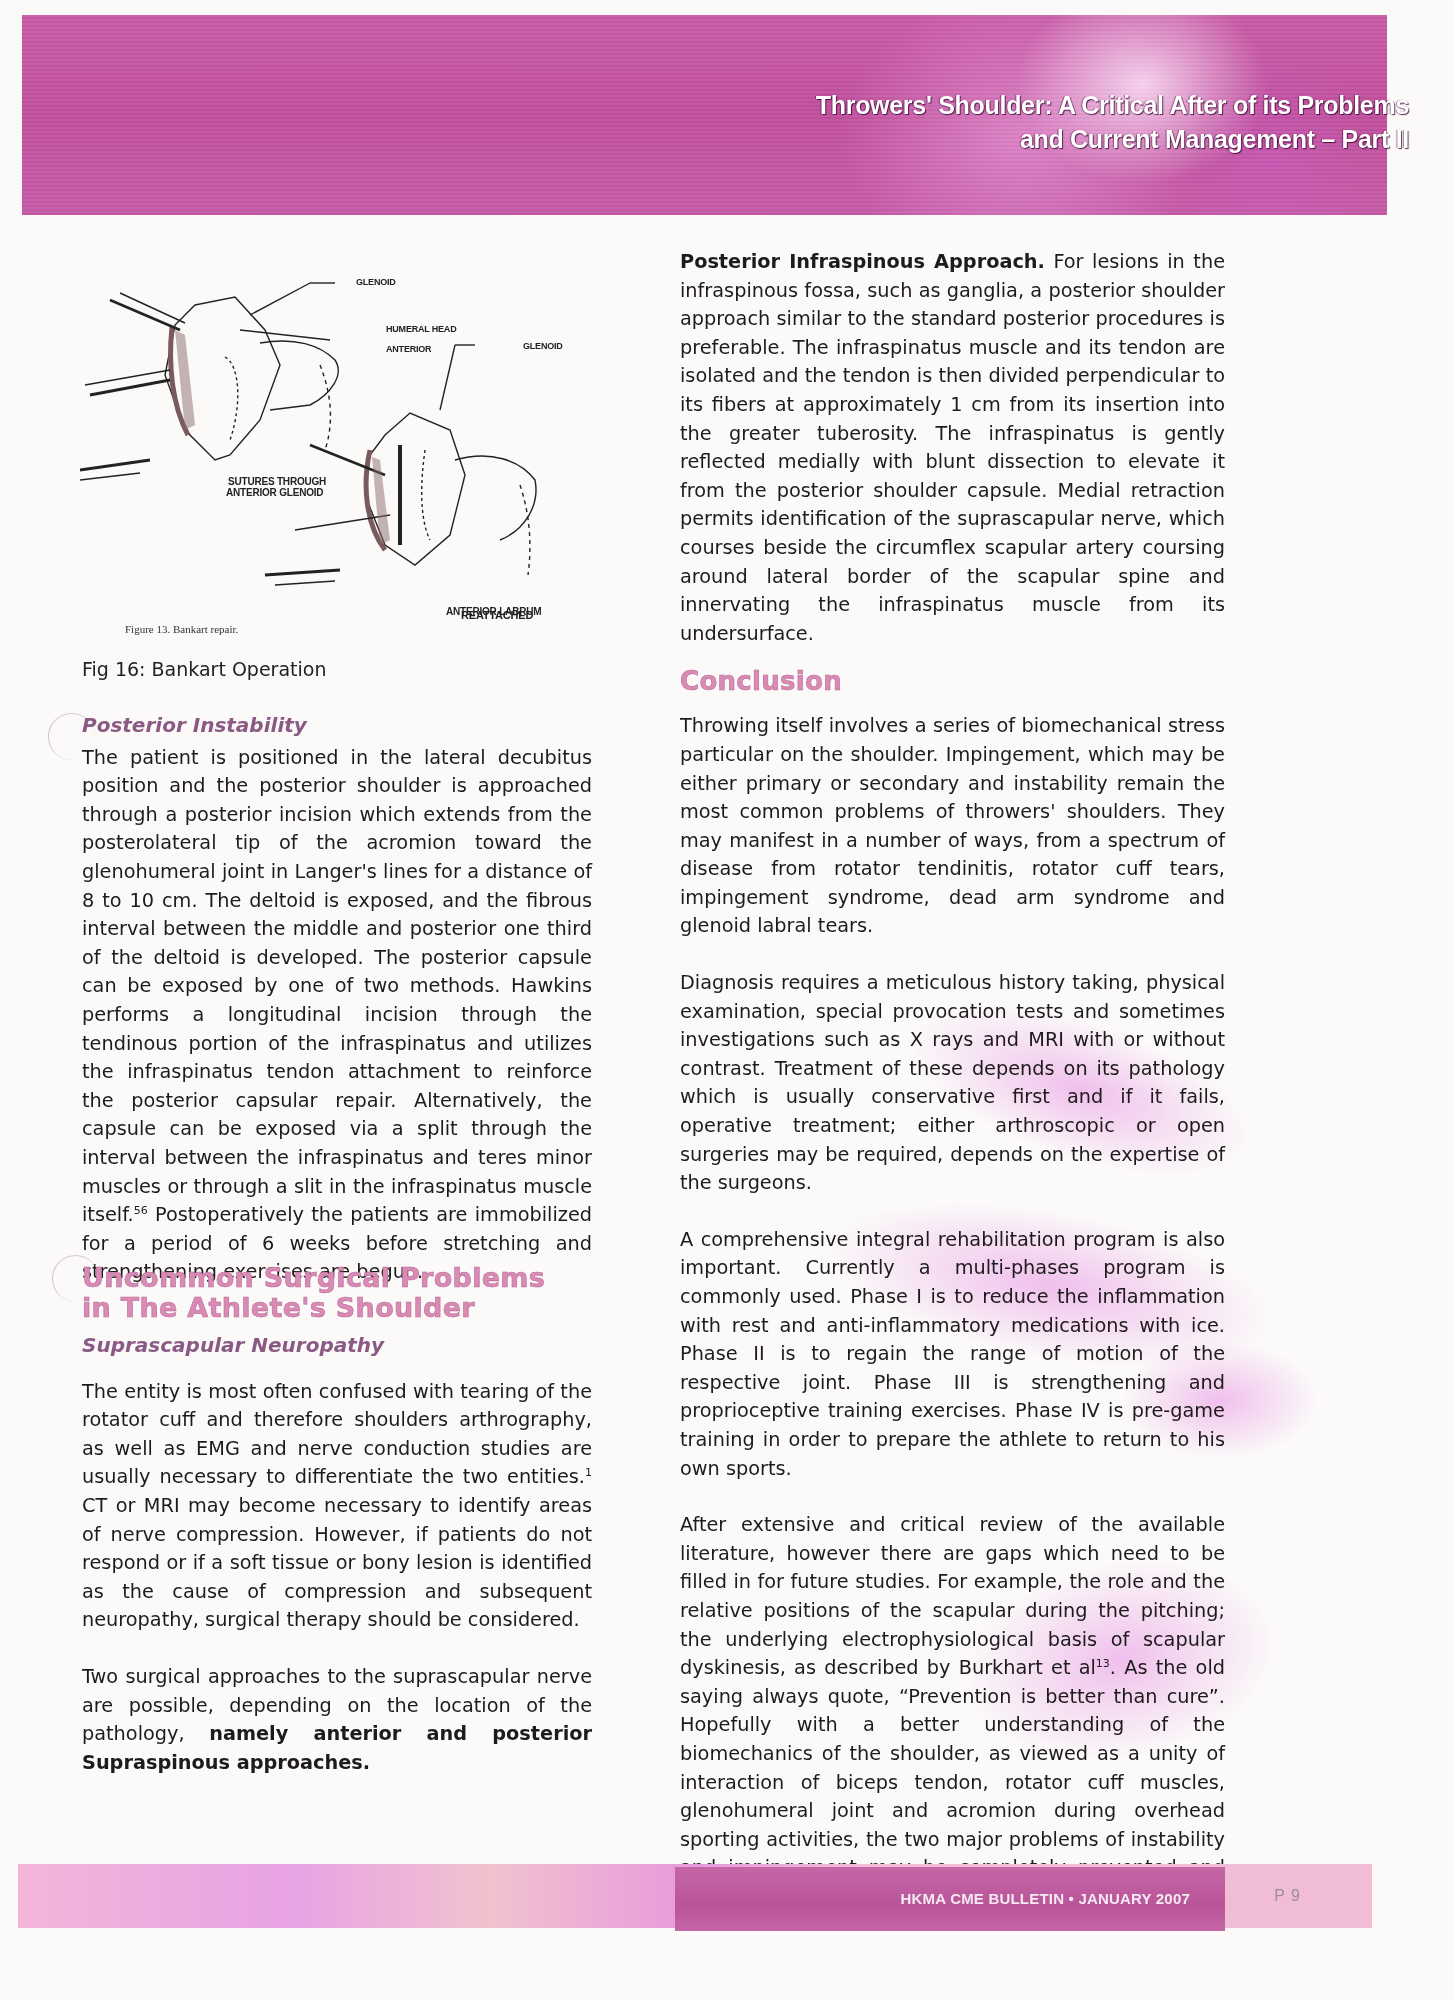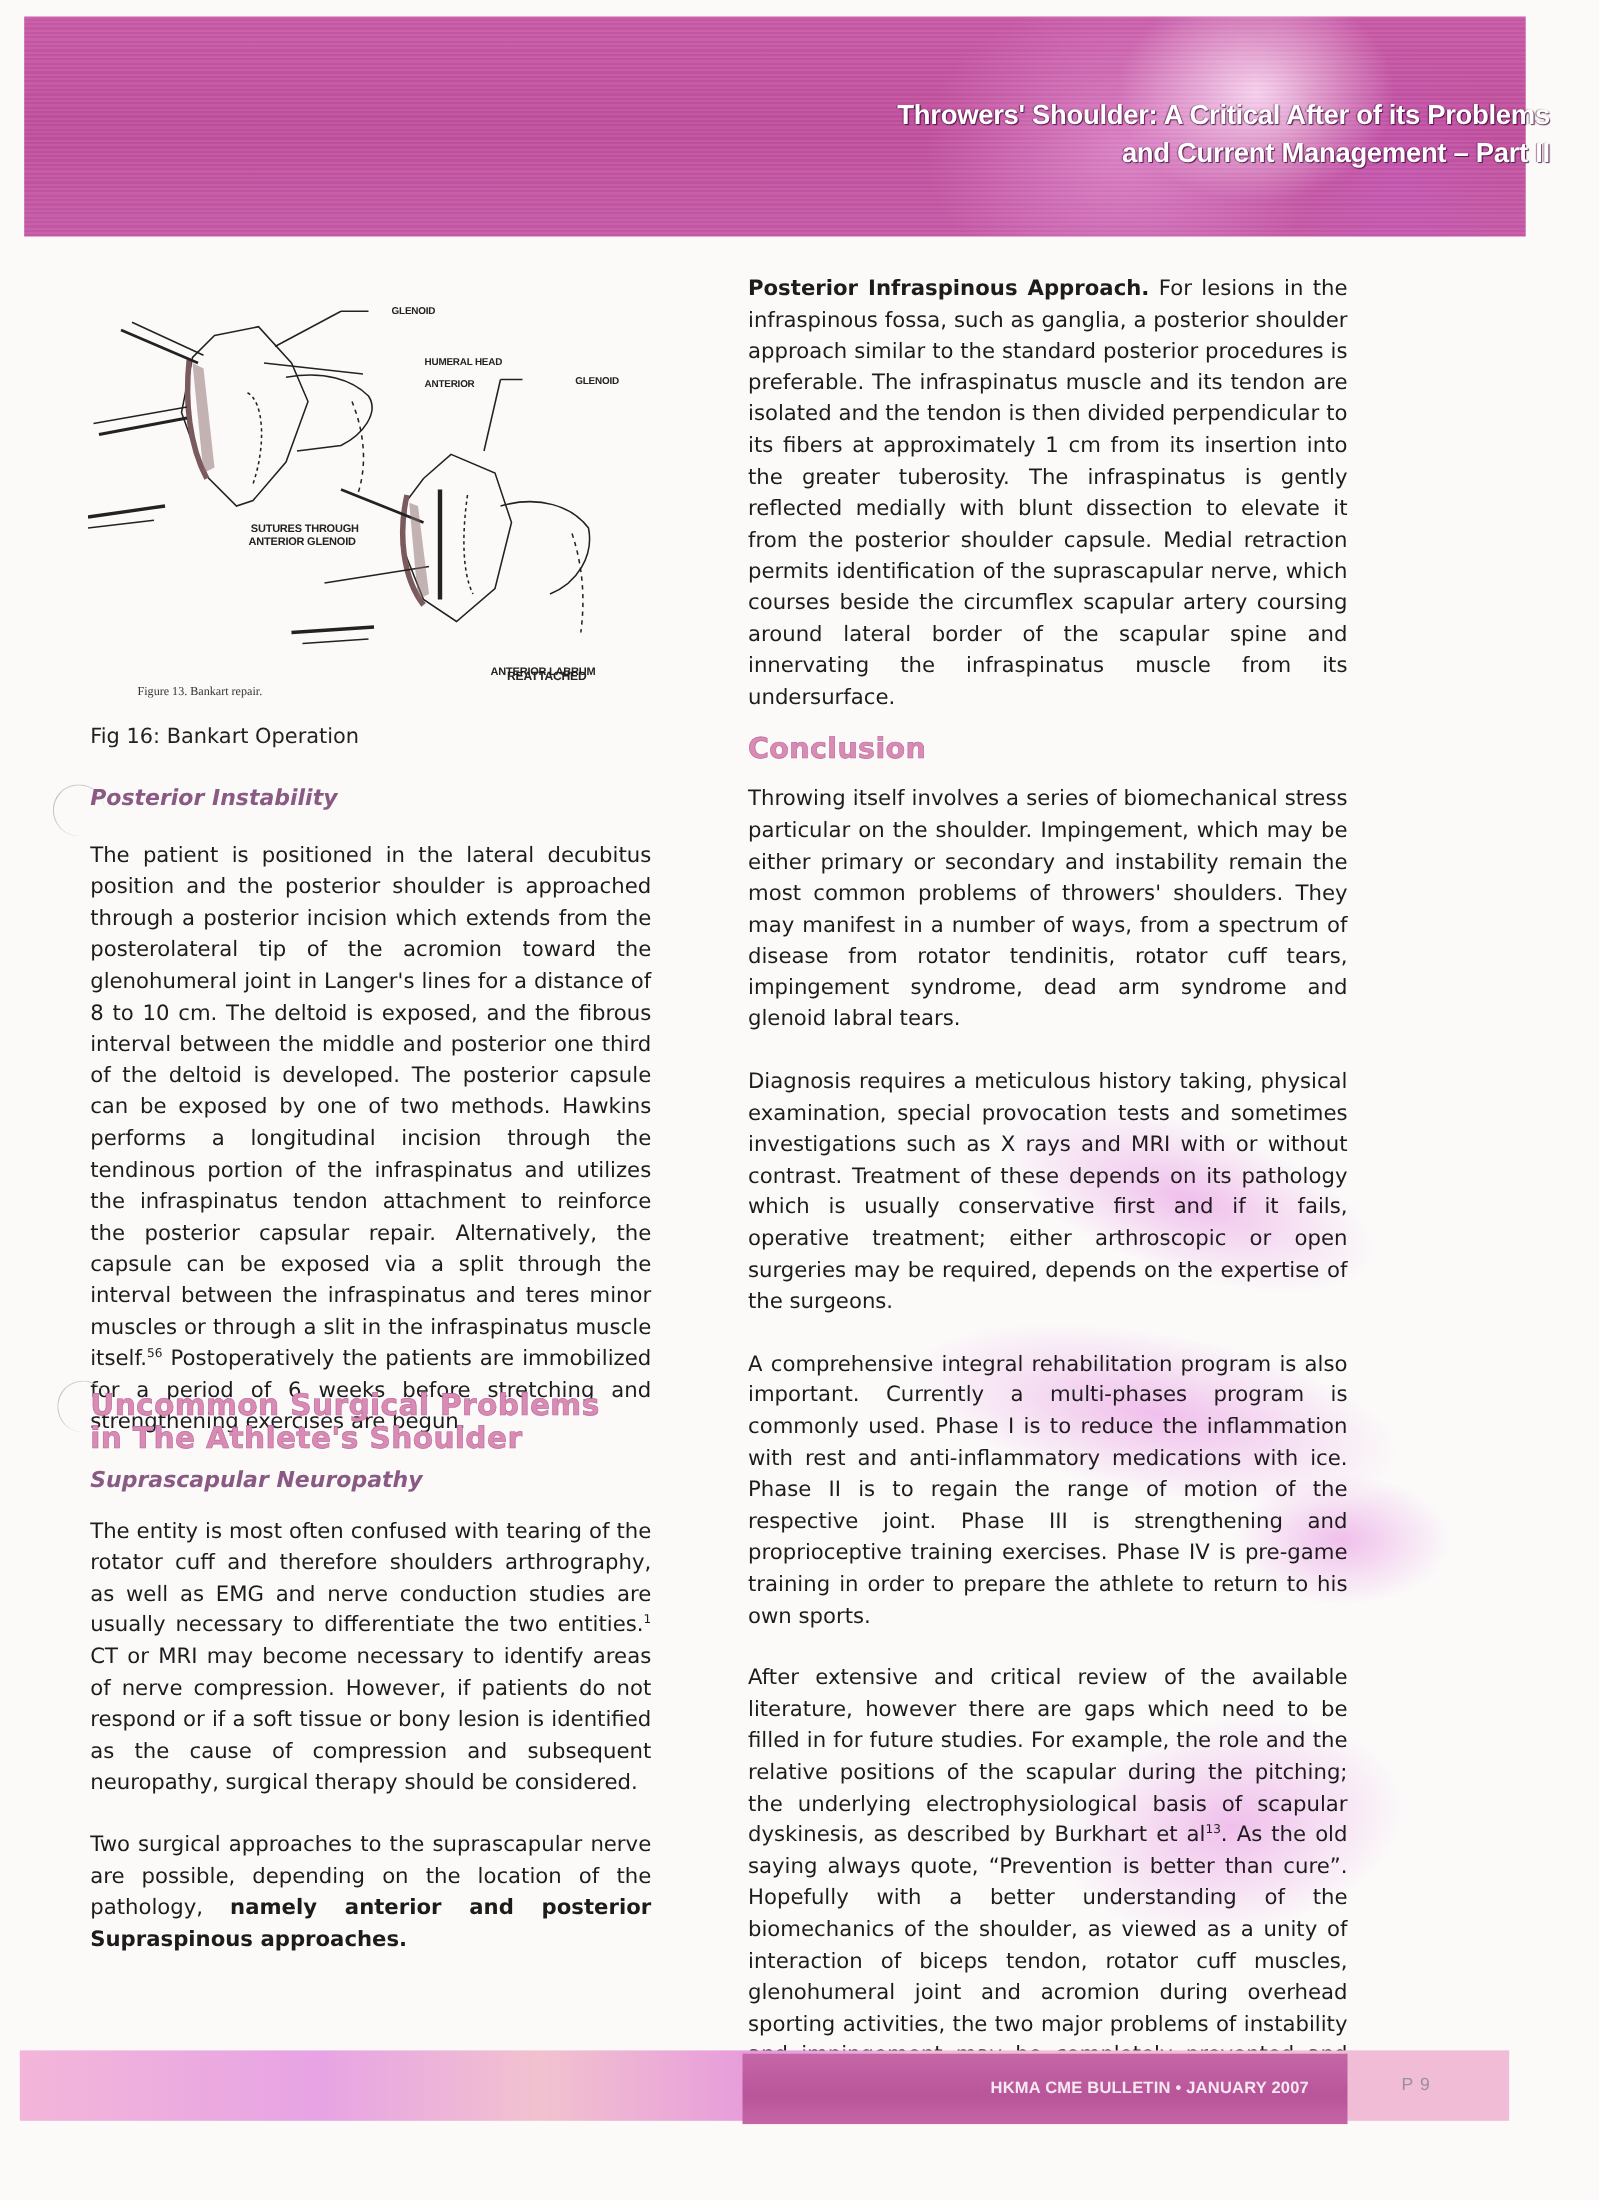--- a/index.html
+++ b/index.html
@@ -135,21 +135,21 @@
   <div class="figure-label" style="left:100px; top:232px; font-size:10px;">SUTURES THROUGH</div>
   <div class="figure-label" style="left:98px; top:243px; font-size:10px;">ANTERIOR GLENOID</div>
   <div class="figure-label" style="left:318px; top:362px; font-size:10px;">ANTERIOR LABRUM</div>
   <div class="figure-label" style="left:333px; top:365px; font-size:11px;">REATTACHED</div>
 </div>
 <div class="figure-caption-orig">Figure 13. Bankart repair.</div>
 <div class="fig-caption">Fig 16:  Bankart Operation</div>
 
 <div class="hole-mark" style="left:48px; top:713px;"></div>
 <div class="col col-left" style="top:711px;">
-  <h3 class="subhead" style="margin-bottom:24px;">Posterior Instability</h3>
+  <h3 class="subhead" style="margin-bottom:4px;">Posterior Instability</h3>
   <p><span>The patient is positioned in the lateral decubitus position and the posterior shoulder is approached through a posterior incision which extends from the posterolateral tip of the acromion toward the glenohumeral joint in Langer's lines for a distance of 8 to 10 cm. The deltoid is exposed, and the fibrous interval between the middle and posterior one third of the deltoid is developed. The posterior capsule can be exposed by one of two methods. Hawkins performs a longitudinal incision through the tendinous portion of the infraspinatus and utilizes the infraspinatus tendon attachment to reinforce the posterior capsular repair. Alternatively, the capsule can be exposed via a split through the interval between the infraspinatus and teres minor muscles or through a slit in the infraspinatus muscle itself.</span><sup>56</sup><span> Postoperatively the patients are immobilized for a period of 6 weeks before stretching and strengthening exercises are begun.</span></p>
 </div>
 
 <div class="hole-mark" style="left:52px; top:1255px;"></div>
 <div class="col col-left" style="top:1263px;">
   <h2 class="section-title">
     <div>Uncommon Surgical Problems</div>
     <div>in The Athlete's Shoulder</div>
   </h2>
   <h3 class="subhead" style="margin:8px 0 18px 0;">Suprascapular Neuropathy</h3>

